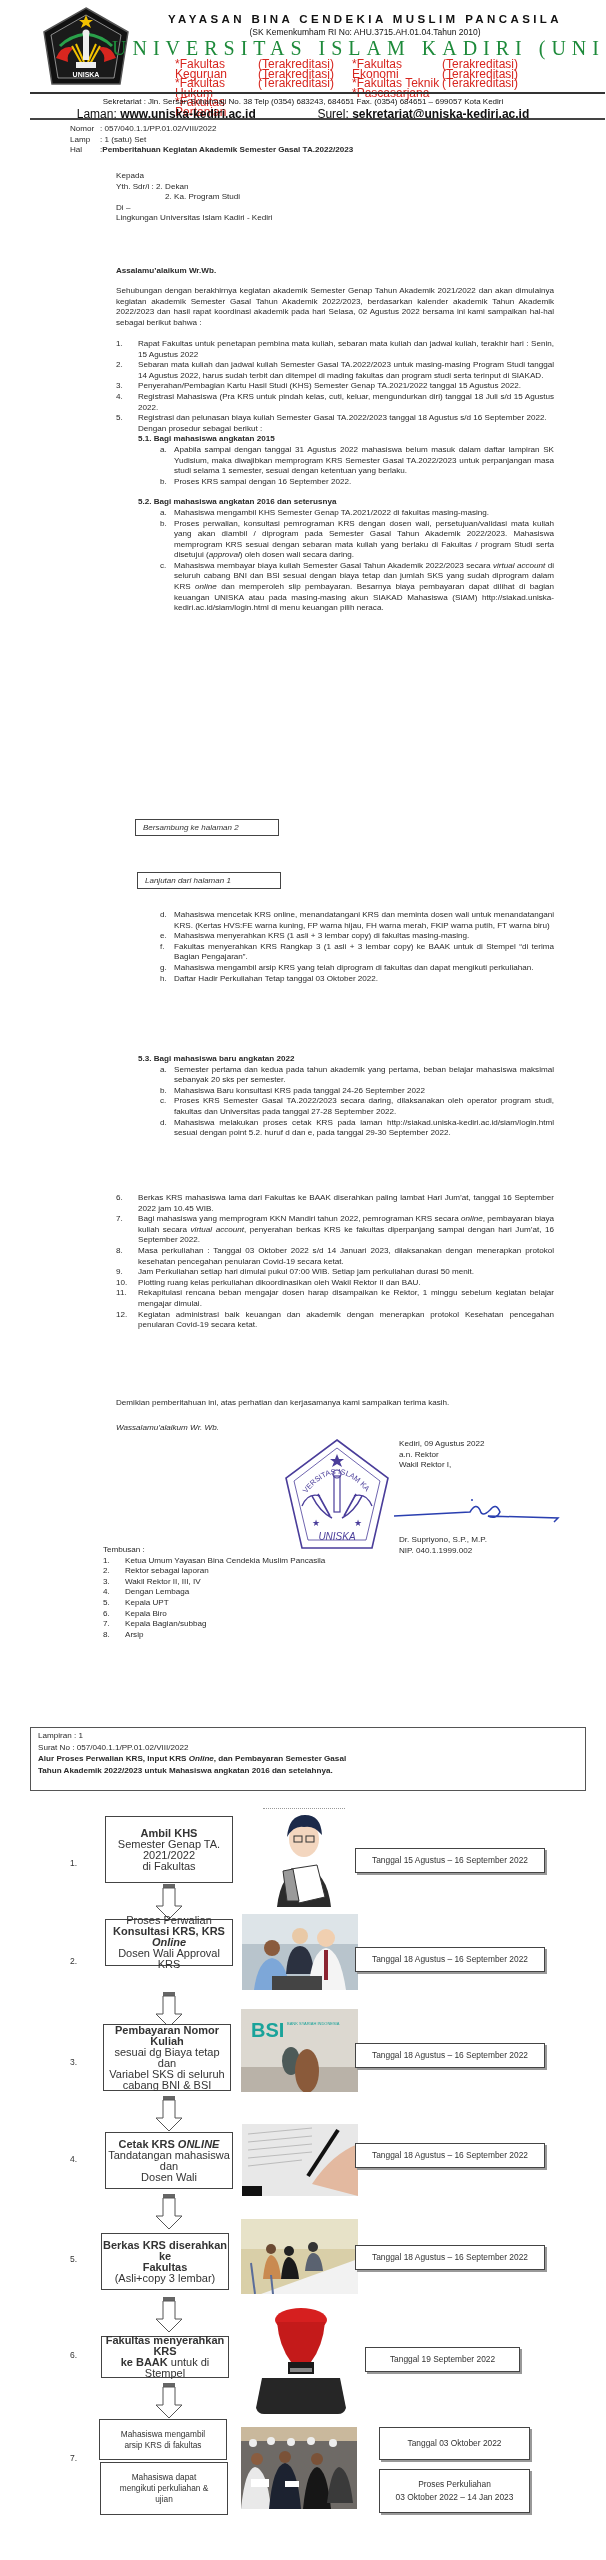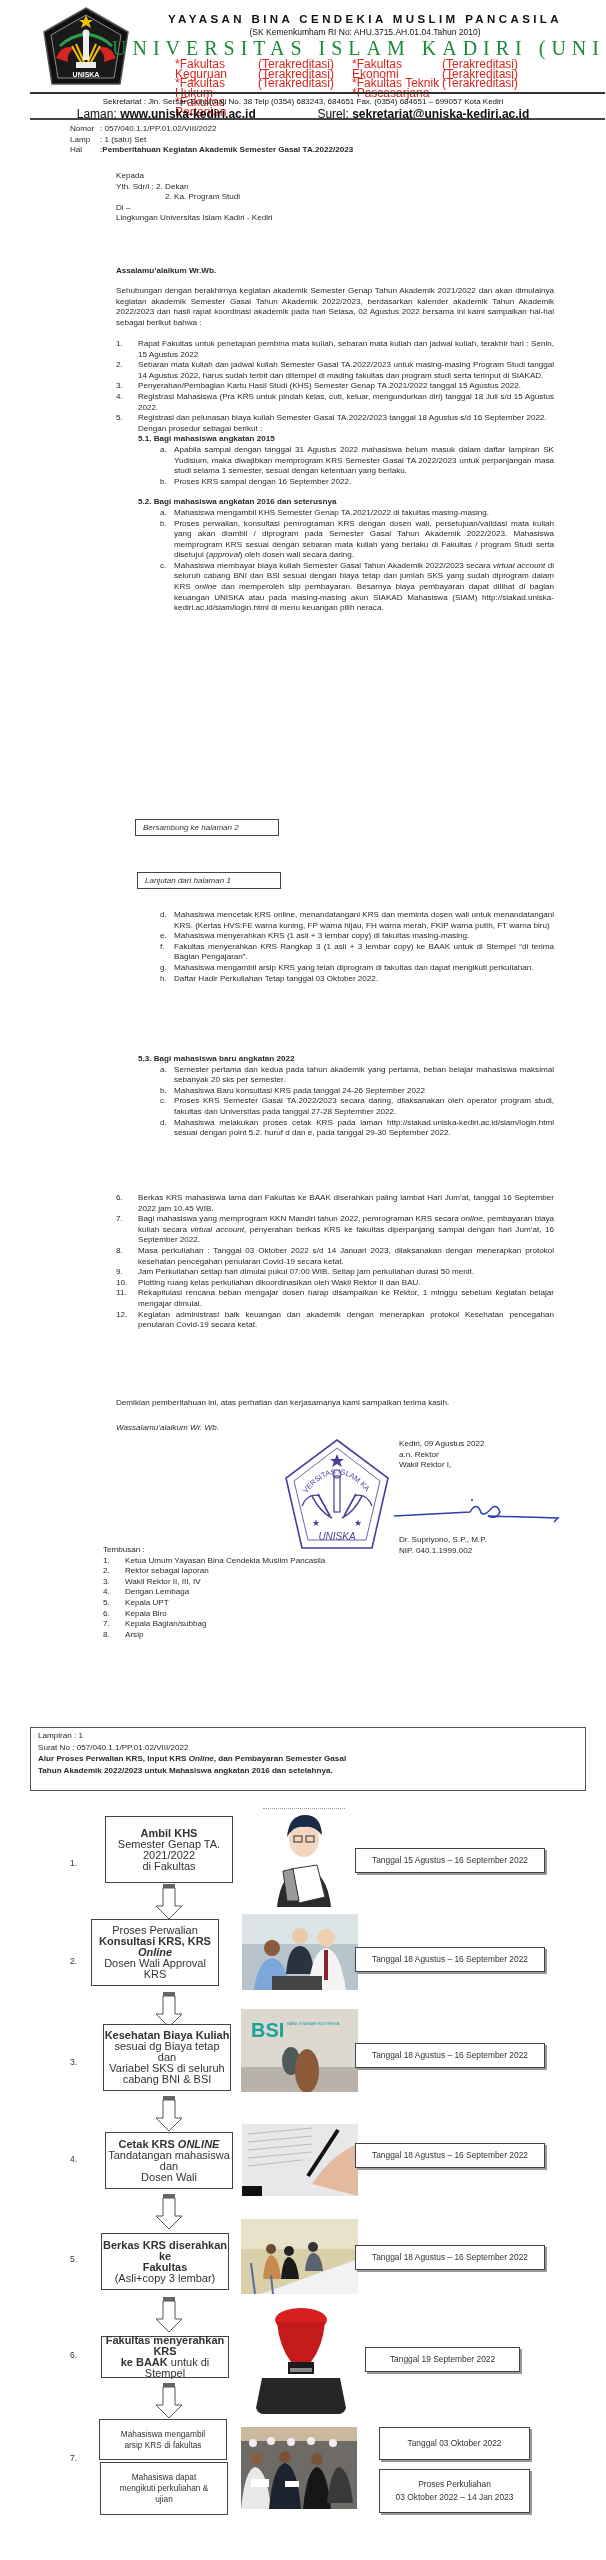--- a/index.html
+++ b/index.html
@@ -352,21 +352,21 @@
 <div class="abs date-box" style="left:355px;top:1848px;width:190px;height:25px;">Tanggal 15 Agustus – 16 September 2022</div>
 
 <div class="abs" style="left:155px;top:1884px;">
   <svg class="arrow" viewBox="0 0 28 36">
       <rect x="8" y="0" width="12" height="4" fill="#666"></rect>
       <polygon points="8,4 20,4 20,22 27,22 14,35 1,22 8,22" fill="#fff" stroke="#555"></polygon>
     </svg>
 </div>
 
 <div class="abs step-num" style="left:70px;top:1956px;">2.</div>
-<div class="abs flow-box" style="left:91px;top:1919px;width:128px;height:67px;">
+<div class="abs flow-box" style="left:105px;top:1919px;width:128px;height:47px;">
   <div>Proses Perwalian</div>
   <div class="bold"><span>Konsultasi KRS, KRS </span><i>Online</i></div>
   <div>Dosen Wali Approval KRS</div>
 </div>
 <div class="abs photo" style="left:242px;top:1914px;width:116px;height:76px;">
   <svg width="116" height="76" viewBox="0 0 116 76">
       <rect width="116" height="76" fill="#b8c4cc"></rect>
       <rect x="0" y="0" width="116" height="30" fill="#dde4e8"></rect>
       <circle cx="30" cy="34" r="8" fill="#8a5b3d"></circle>
       <path d="M12,76 q4,-30 18,-32 q14,2 18,32z" fill="#7da7d8"></path>
@@ -382,21 +382,21 @@
 
 <div class="abs" style="left:155px;top:1992px;">
   <svg class="arrow" viewBox="0 0 28 36">
       <rect x="8" y="0" width="12" height="4" fill="#666"></rect>
       <polygon points="8,4 20,4 20,22 27,22 14,35 1,22 8,22" fill="#fff" stroke="#555"></polygon>
     </svg>
 </div>
 
 <div class="abs step-num" style="left:70px;top:2057px;">3.</div>
 <div class="abs flow-box" style="left:103px;top:2024px;width:128px;height:67px;">
-  <div class="bold">Kesehatan Biaya Kuliah</div>
+  <div class="bold">Pembayaran Nomor Kuliah</div>
   <div>sesuai dg Biaya tetap dan</div>
   <div>Variabel SKS di seluruh</div>
   <div>cabang BNI &amp; BSI</div>
 </div>
 <div class="abs photo" style="left:241px;top:2009px;width:117px;height:83px;">
   <svg width="117" height="83" viewBox="0 0 117 83">
       <rect width="117" height="83" fill="#dcd8d0"></rect>
       <rect x="0" y="58" width="117" height="25" fill="#b9b2a8"></rect>
       <text x="10" y="28" font-family="Liberation Sans, sans-serif" font-weight="bold" font-size="20" fill="#1aa39a">BSI</text>
       <text x="46" y="16" font-family="Liberation Sans, sans-serif" font-size="4" fill="#1aa39a">BANK SYARIAH INDONESIA</text>

